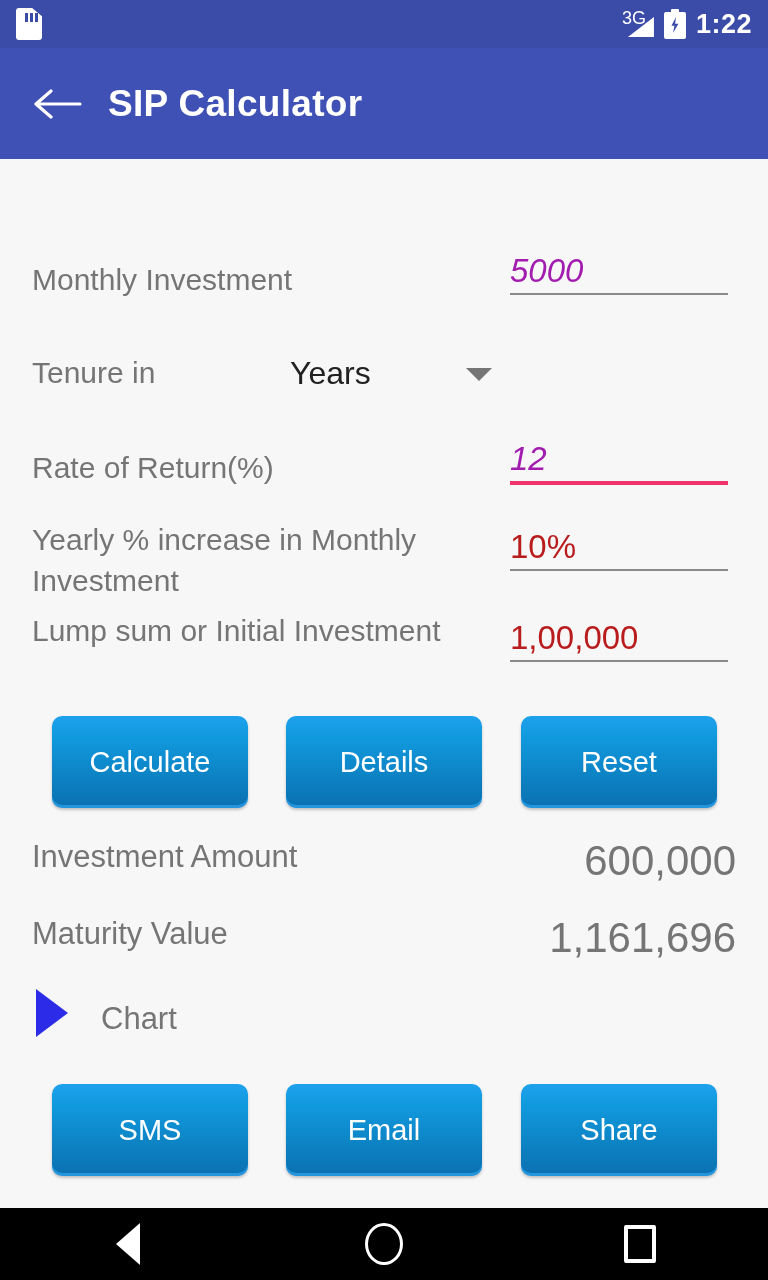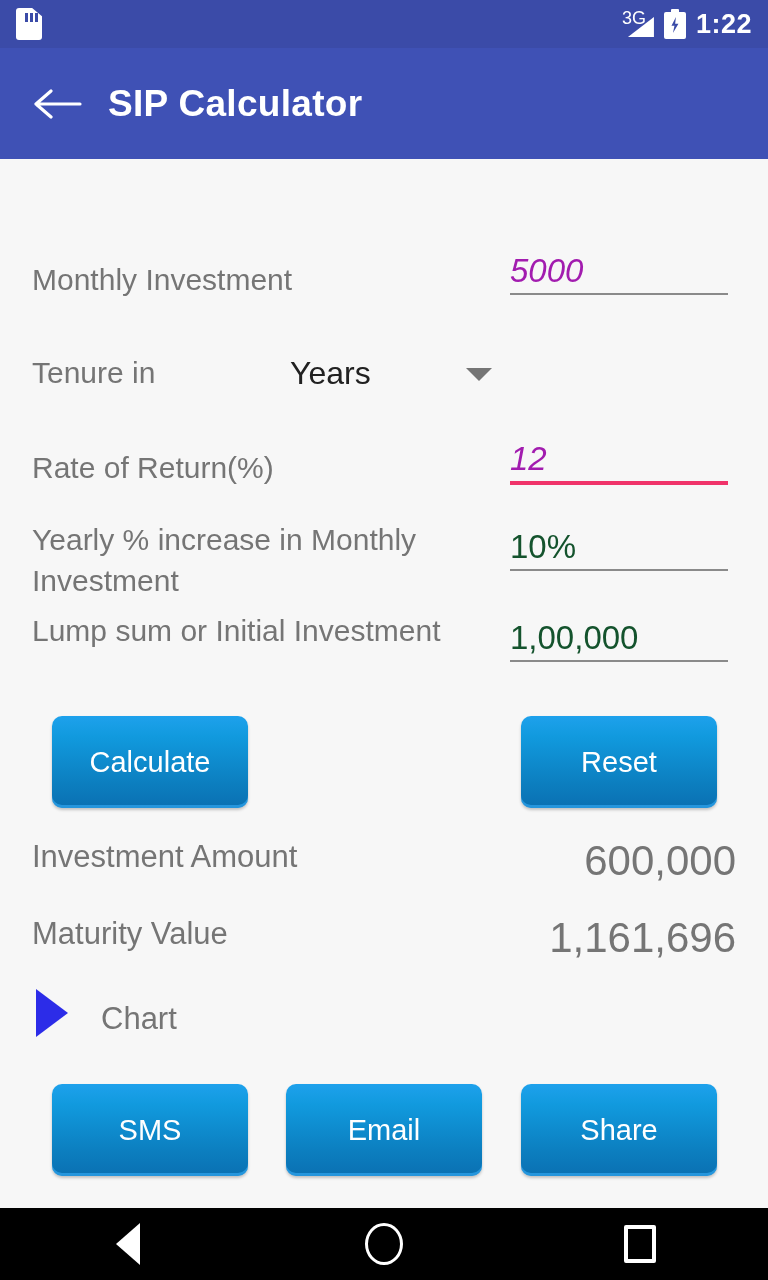--- a/index.html
+++ b/index.html
@@ -63,21 +63,21 @@
     letter-spacing:0.3px;
   }
 
   
   .content { position:absolute; top:159px; left:0; width:768px; height:1049px; }
 
   .label { color:#757575; font-size:30px; line-height:1.38; }
   .field-col { position:absolute; left:510px; width:218px; }
   .field-val { font-size:33px; line-height:1; padding-bottom:6px; }
   .val-filled { color:#a21caf;font-style:italic; }
-  .val-ph { color:#14532d; }
+  .val-ph { color:#b91c1c; }
   .underline { height:2px; background:#8a8a8a; width:218px; }
   .underline.focus { height:4px; background:#f0336a; }
 
   .row { position:absolute; left:32px; }
 
   
   .dd-text { position:absolute; left:290px; font-size:32px; color:#212121; }
   .caret {
     position:absolute; left:466px; width:0; height:0;
     border-left:13px solid transparent; border-right:13px solid transparent;
@@ -195,20 +195,21 @@
     <div class="row" style="top:451px; width:470px;">
       <span class="label">Lump sum or Initial Investment</span>
     </div>
     <div class="field-col" style="top:462px;">
       <div class="field-val val-ph">1,00,000</div>
       <div class="underline"></div>
     </div>
 
     <div class="btn-row" style="top:557px;">
       <button class="btn b1">Calculate</button>
+      <button class="btn b2">Details</button>
       <button class="btn b3">Reset</button>
     </div>
 
     <div>
       <div class="res-label" style="top:680px;">Investment Amount</div>
       <div class="res-val" style="top:678px;">600,000</div>
     </div>
     <div>
       <div class="res-label" style="top:757px;">Maturity Value</div>
       <div class="res-val" style="top:755px;">1,161,696</div>

